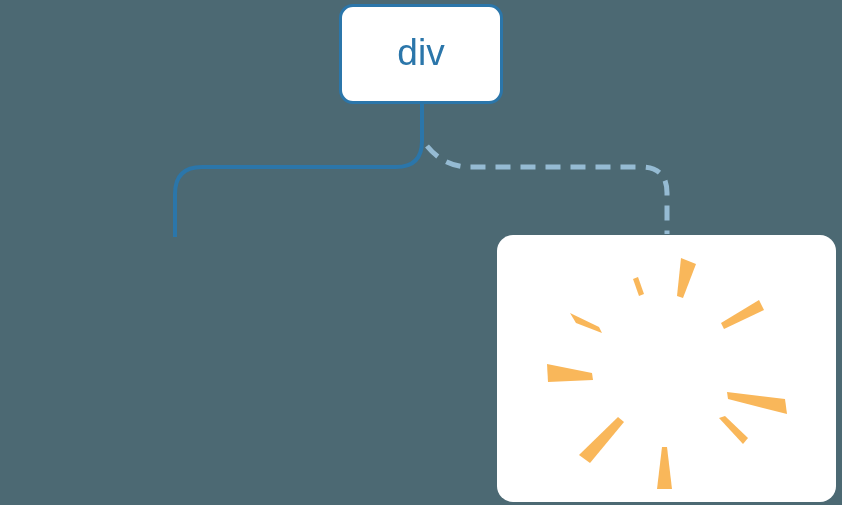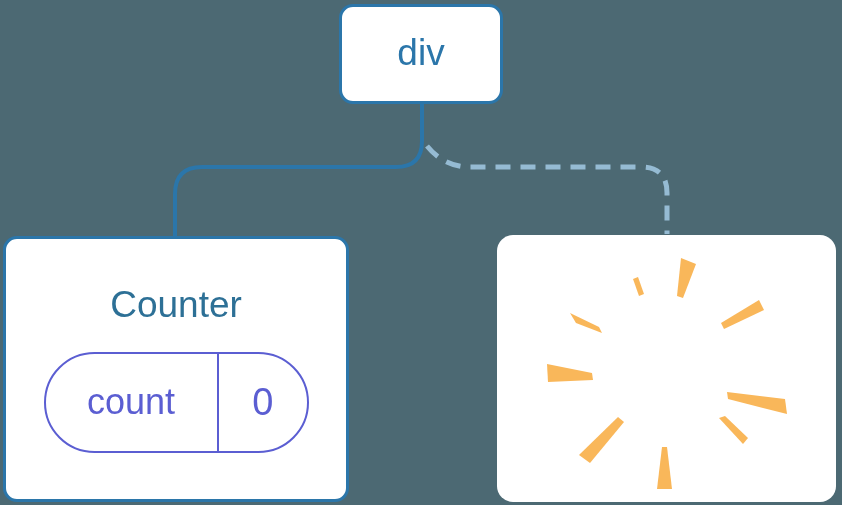--- a/index.html
+++ b/index.html
@@ -106,28 +106,20 @@
 
   <svg class="connectors" viewBox="0 0 842 505" xmlns="http://www.w3.org/2000/svg">
     <path d="M 422 104 L 422 141 Q 422 167 396 167 L 202 167 Q 175 167 175 194 L 175 237" fill="none" stroke="var(--line-blue)" stroke-width="4"></path>
     <path d="M 427 146 Q 444 167 470 167 L 641 167 Q 667 167 667 193 L 667 234" fill="none" stroke="var(--dashed-blue)" stroke-width="5" stroke-dasharray="15 10"></path>
   </svg>
 
   <div class="card node-div">
     <span class="label">div</span>
   </div>
 
-  <div class="card card-counter">
-    <div class="counter-title">Counter</div>
-    <div class="state-pill">
-      <div class="cell cell-name">count</div>
-      <div class="divider"></div>
-      <div class="cell cell-value">0</div>
-    </div>
-  </div>
 
   <div class="card card-removed">
     <svg class="poof" width="339" height="267" viewBox="0 0 339 267" xmlns="http://www.w3.org/2000/svg">
       <polygon points="184,23 199,29 186,63 180,61"></polygon>
       <polygon points="136,44 141,42 147,59 142,61"></polygon>
       <polygon points="73,78 79,88 105,98 102,92"></polygon>
       <polygon points="50,129 95,138 96,145 51,147"></polygon>
       <polygon points="262,65 267,75 227,94 224,88"></polygon>
       <polygon points="230,157 288,164 290,179 231,164"></polygon>
       <polygon points="222,183 228,181 251,203 246,209"></polygon>

